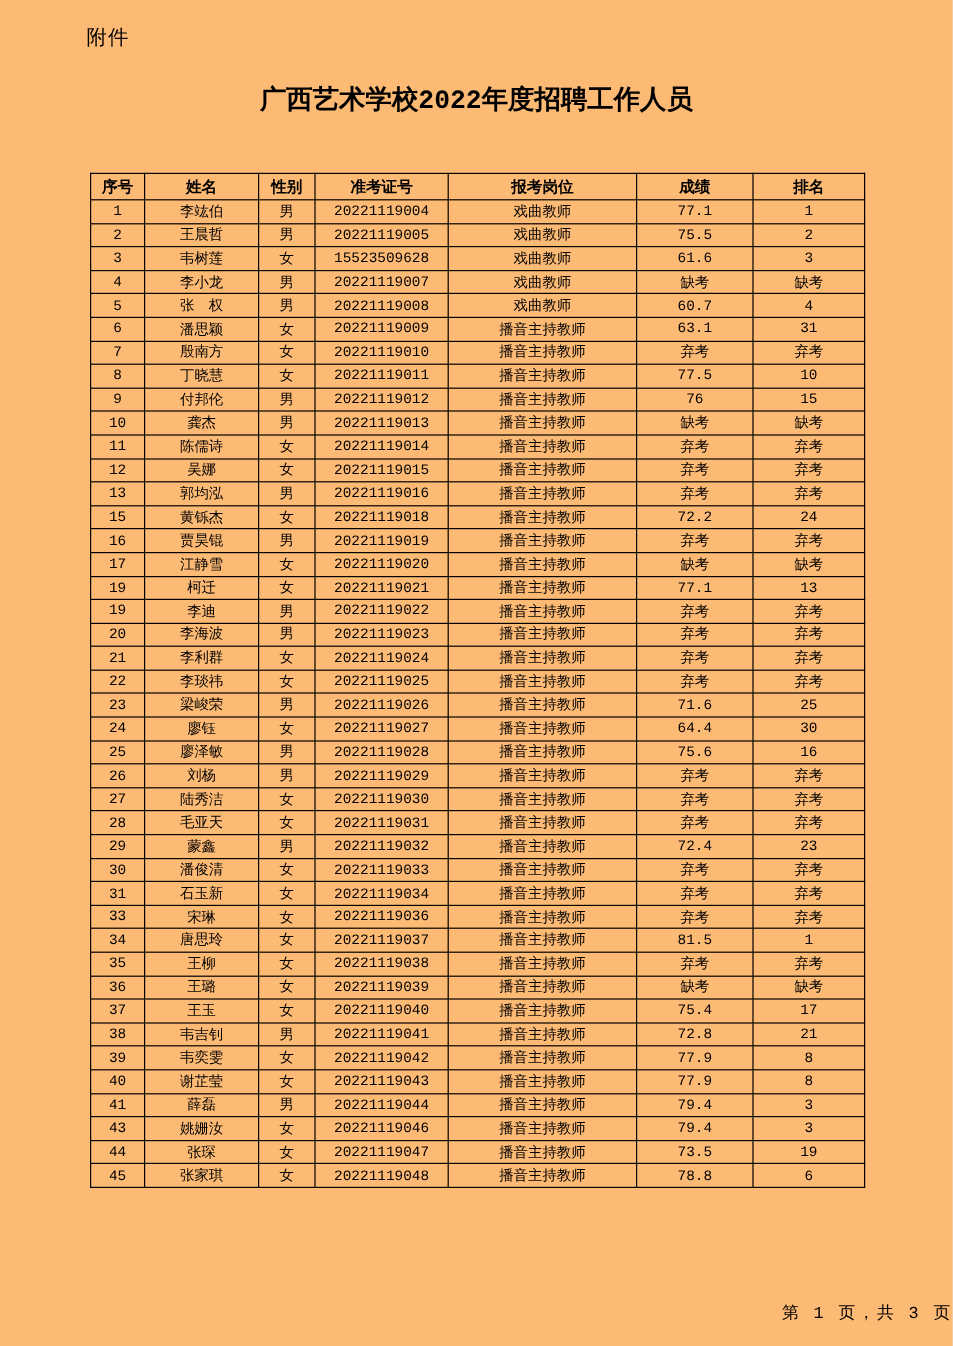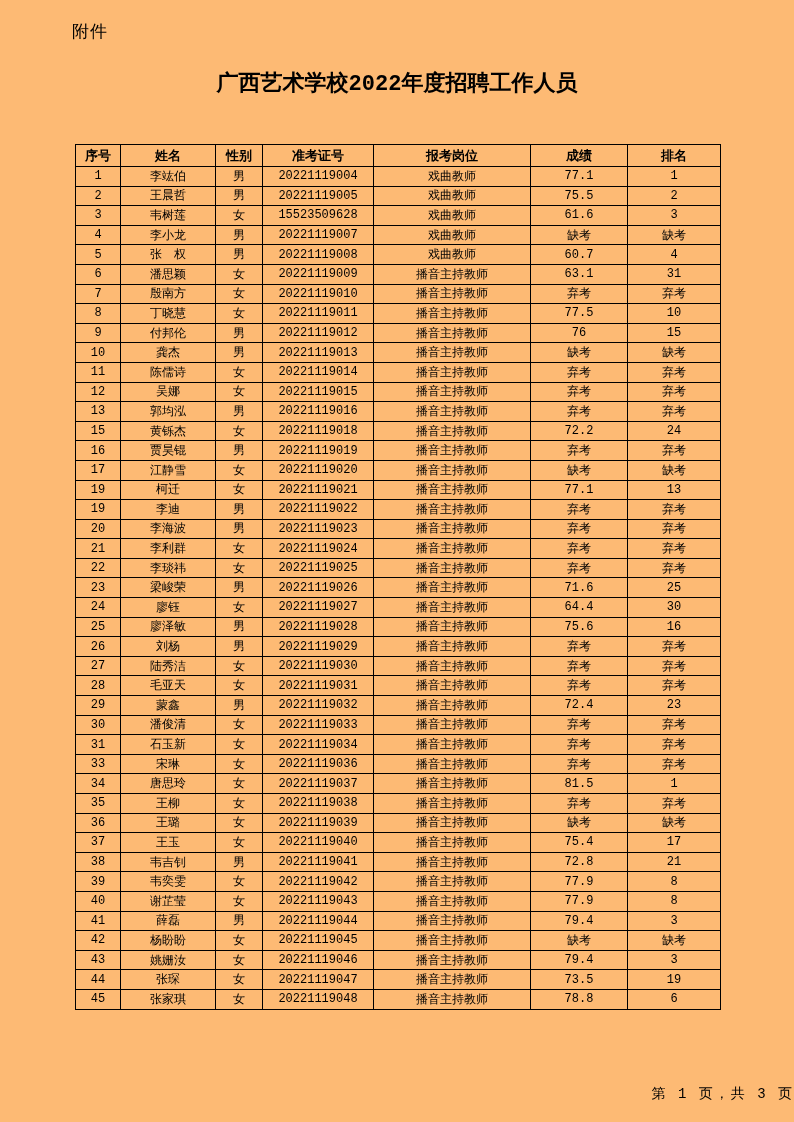--- a/index.html
+++ b/index.html
@@ -456,29 +456,20 @@
         <tr>
           <td>41</td>
           <td>薛磊</td>
           <td>男</td>
           <td>20221119044</td>
           <td>播音主持教师</td>
           <td>79.4</td>
           <td>3</td>
         </tr>
         <tr>
-          <td>42</td>
-          <td>杨盼盼</td>
-          <td>女</td>
-          <td>20221119045</td>
-          <td>播音主持教师</td>
-          <td>缺考</td>
-          <td>缺考</td>
-        </tr>
-        <tr>
           <td>43</td>
           <td>姚姗汝</td>
           <td>女</td>
           <td>20221119046</td>
           <td>播音主持教师</td>
           <td>79.4</td>
           <td>3</td>
         </tr>
         <tr>
           <td>44</td>

